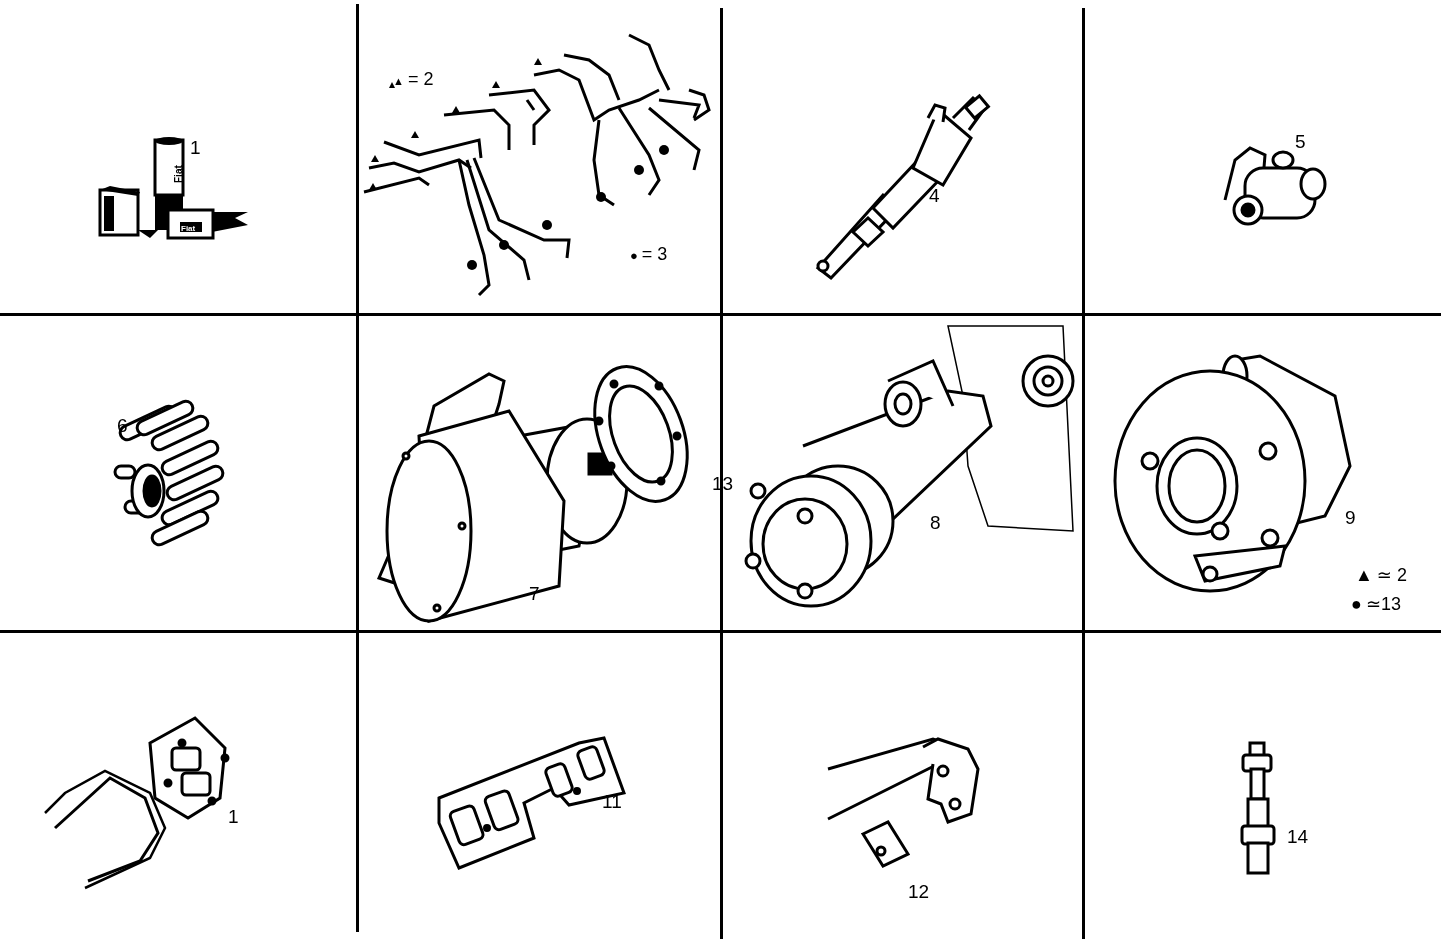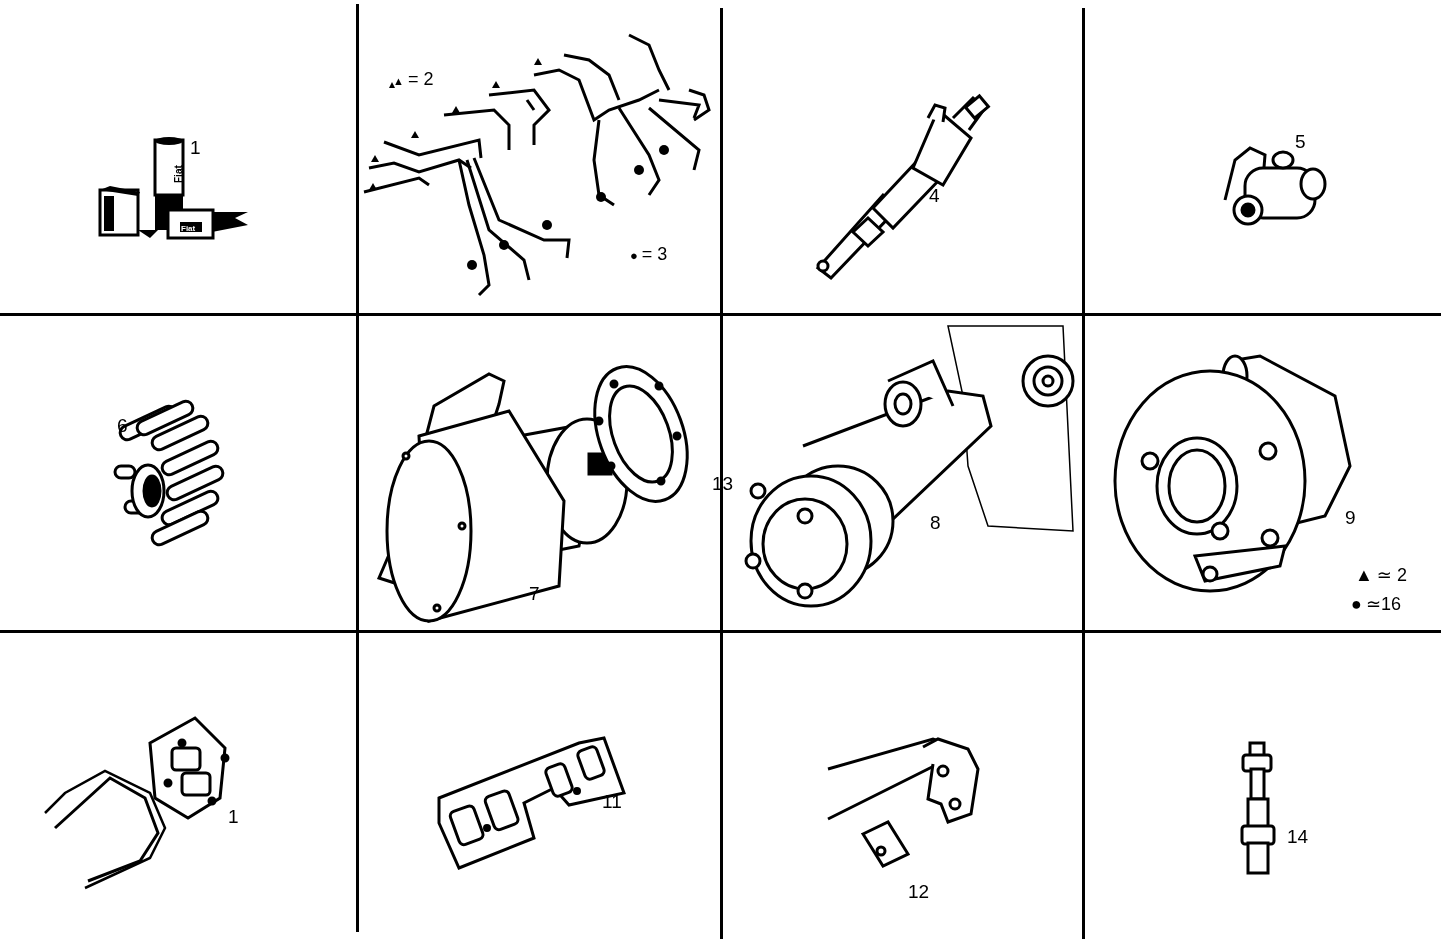--- a/index.html
+++ b/index.html
@@ -188,21 +188,21 @@
     <circle cx="135" cy="215" r="8"></circle>
       <circle cx="185" cy="222" r="8"></circle>
     <path d="M110,240 L200,230 L195,250 L120,265 Z"></path>
     <circle cx="125" cy="258" r="7"></circle>
   </svg>
   <span class="label" style="left:260px; top:192px;">9</span>
   <div class="legend" style="left:270px; top:250px;">
     <span class="sym">▲</span><span>≃ 2</span>
   </div>
   <div class="legend" style="left:266px; top:279px;">
-    <span class="sym">●</span><span>≃16</span>
+    <span class="sym">●</span><span>≃13</span>
   </div>
 </div>
 
 <div class="cell" style="left:0; top:633px; width:356px; height:306px;">
   <svg width="356" height="306" fill="#fff" stroke="#000" stroke-width="3">
     <path d="M45,180 L65,160 L105,138 L150,160 L165,195 L150,225 L85,255" stroke-width="2.5"></path>
     <path d="M55,195 L110,145 L145,165 L158,200 L140,228 L88,248"></path>
     <path d="M150,110 L195,85 L225,115 L220,165 L188,185 L155,165 Z"></path>
     <rect x="172" y="115" width="28" height="22" rx="4"></rect>
     <rect x="182" y="140" width="28" height="22" rx="4"></rect>

